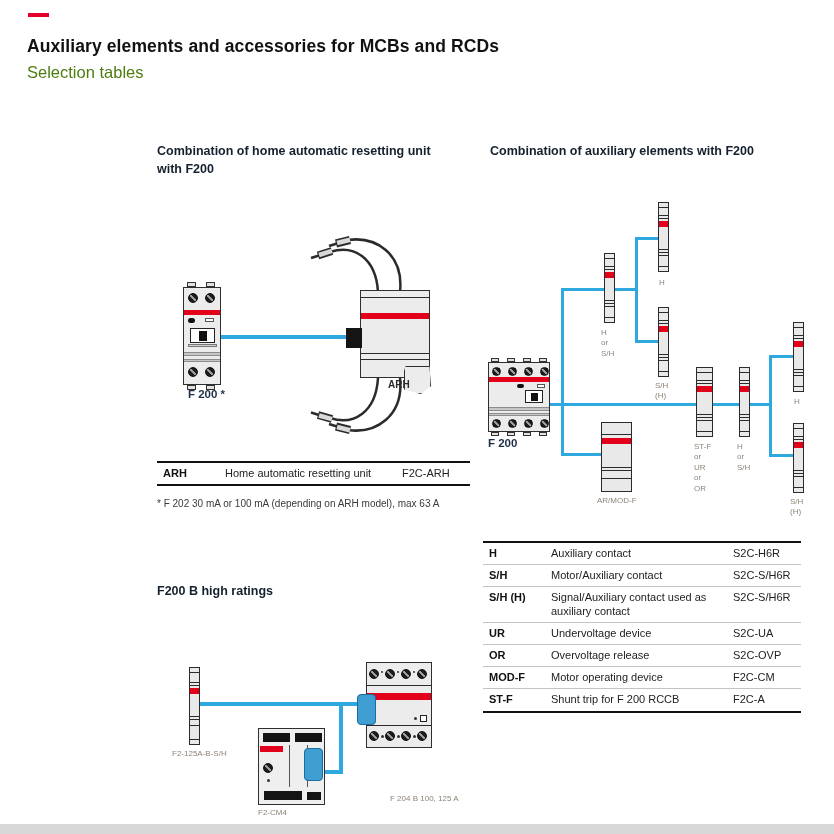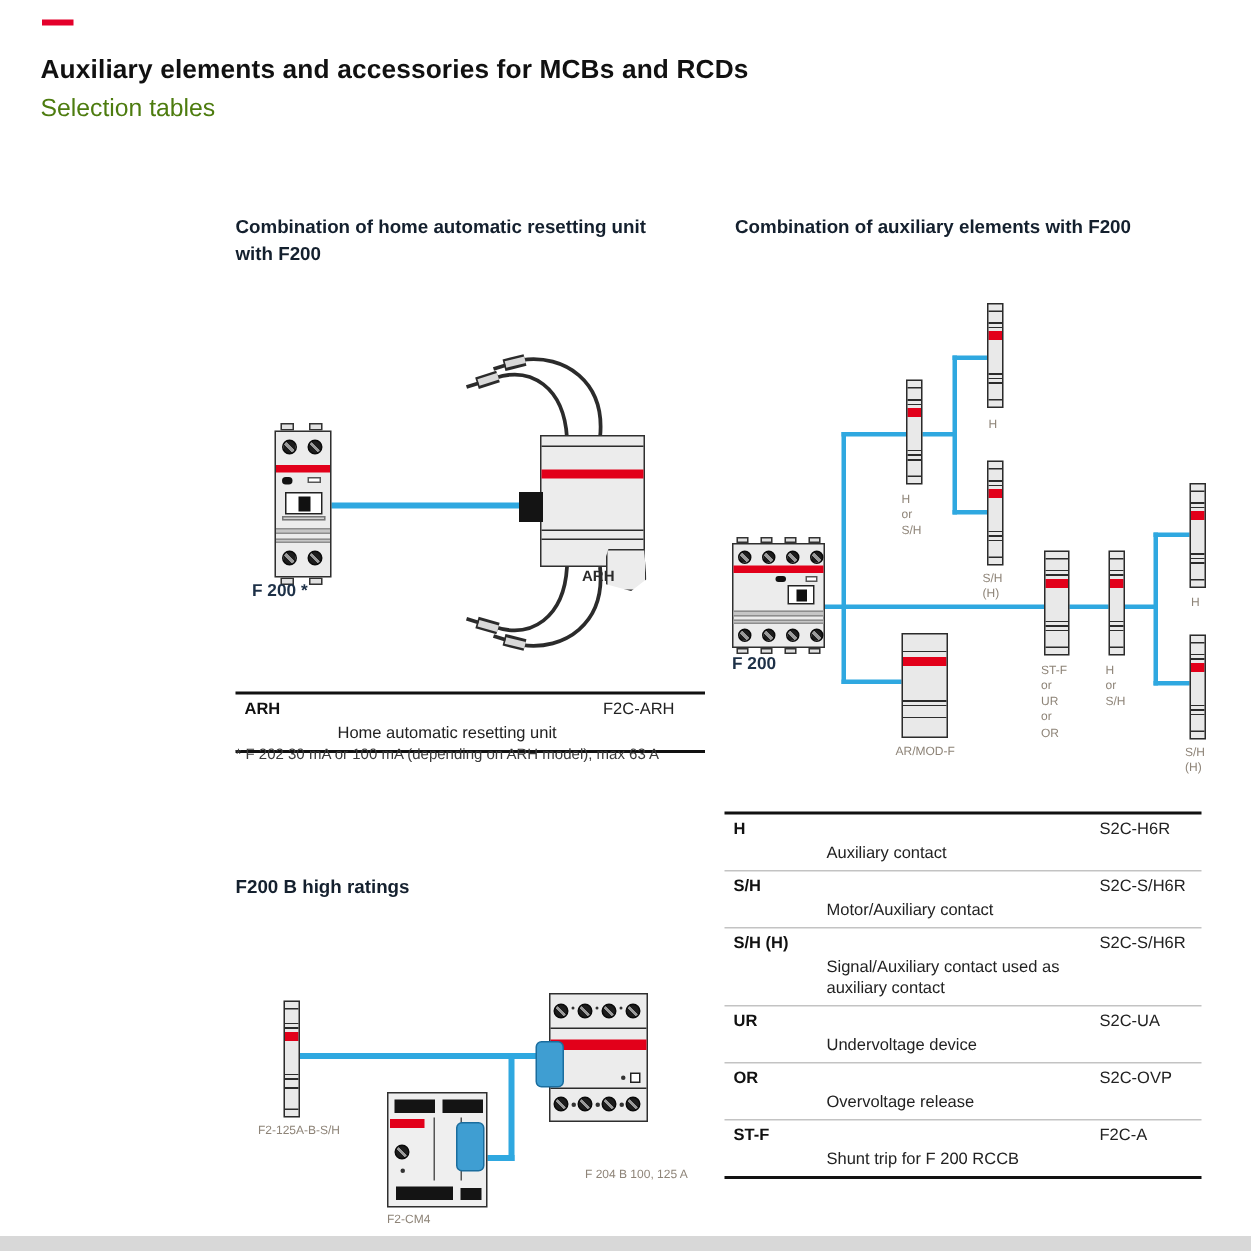--- a/index.html
+++ b/index.html
@@ -59,21 +59,21 @@
   
   .dlabel{position:absolute;font-size:8px;color:#8e8478;line-height:1.3;white-space:pre-line;}
   .navylabel{position:absolute;font-size:11.5px;font-weight:bold;color:#1d3047;}
   .arhlabel{position:absolute;font-size:10px;font-weight:bold;color:#2b2b2b;}
 
   
   .tbl{position:absolute;border-top:2.5px solid #111;border-bottom:2.5px solid #111;font-size:11px;}
   .trow{display:flex;align-items:flex-start;padding:4px 0 4px 6px;border-top:1px solid #c3c3c3;line-height:1.2;}
   .trow:first-child{border-top:none;}
   .tc.code{width:62px;font-weight:bold;color:#111;flex:none;}
-  .tc.desc{flex:1;color:#222;padding-right:6px;margin-top:16px;}
+  .tc.desc{flex:1;color:#222;padding-right:6px;}
   .tc.part{width:68px;flex:none;color:#222;}
   .footnote{position:absolute;font-size:10px;color:#3a3a3a;}
   .bluecon{position:absolute;background:#3f9ed2;border:1.3px solid #1a6d9e;border-radius:4px;}
   .bottombar{position:absolute;left:0;top:824px;width:834px;height:10px;background:#d8d8d8;}
   .blk{position:absolute;background:#141414;}
 </style>
 </head>
 <body>
 
 <div class="page">
@@ -100,21 +100,21 @@
     <div style="position:absolute;left:21px;top:30px;width:9px;height:4px;background:#fff;border:1px solid #555;"></div>
     <div class="toggle" style="left:6px;top:40px;width:25px;height:15px;">
       <div class="knob" style="left:8px;top:2px;width:8px;height:10px;"></div>
     </div>
     <div style="position:absolute;left:4px;top:56px;width:29px;height:3px;background:#d2d2d2;border:1px solid #777;"></div>
     <div class="grayband" style="top:64px;height:4px;"></div>
     <div class="grayband" style="top:71px;height:3px;"></div>
     <div class="sc" style="left:4px;top:79px;"></div>
       <div class="sc" style="left:21px;top:79px;"></div>
   </div>
-  <div class="navylabel" style="left:168px;top:388px;">F 200 *</div>
+  <div class="navylabel" style="left:188px;top:388px;">F 200 *</div>
 
   <svg class="abs" style="left:310px;top:236px;" width="122" height="56" viewBox="0 0 122 56">
     <path d="M68,56 C66,22 44,8 20,16" stroke="#2b2b2b" stroke-width="2.5" fill="none"></path>
     <path d="M22,15 L8,19.5" stroke="#2b2b2b" stroke-width="8" fill="none"></path>
     <path d="M22,14.8 L9,19" stroke="#d9d9d9" stroke-width="4.5" fill="none"></path>
     <path d="M9,19.5 L1,22" stroke="#2b2b2b" stroke-width="2.5" fill="none"></path>
     <path d="M90,56 C94,18 66,0 38,4" stroke="#2b2b2b" stroke-width="2.5" fill="none"></path>
     <path d="M40,4 L26,7.5" stroke="#2b2b2b" stroke-width="8" fill="none"></path>
     <path d="M40,3.8 L27,7" stroke="#d9d9d9" stroke-width="4.5" fill="none"></path>
     <path d="M27,7.5 L19,10" stroke="#2b2b2b" stroke-width="2.5" fill="none"></path>
@@ -186,21 +186,21 @@
     <div style="position:absolute;left:0;right:0;top:62px;height:1px;background:#2b2b2b;"></div>
     <div class="sc" style="left:2px;top:68px;"></div>
       <div class="sc" style="left:18px;top:68px;"></div>
     <div class="sc" style="left:34px;top:68px;"></div>
       <div class="sc" style="left:50px;top:68px;"></div>
     <div class="dot" style="left:14px;top:72px;"></div>
       <div class="dot" style="left:30px;top:72px;"></div>
       <div class="dot" style="left:46px;top:72px;"></div>
   </div>
   <div class="bluecon" style="left:357px;top:694px;width:19px;height:31px;"></div>
-  <div class="dlabel" style="left:364px;top:778px;padding-left:26px;">F 204 B 100, 125 A</div>
+  <div class="dlabel" style="left:364px;top:794px;padding-left:26px;">F 204 B 100, 125 A</div>
 
   <div class="bl" style="left:550px;top:403px;width:222px;height:3px;"></div>
   <div class="bl" style="left:561px;top:288px;width:3px;height:168px;"></div>
   <div class="bl" style="left:561px;top:288px;width:77px;height:3px;"></div>
   <div class="bl" style="left:635px;top:237px;width:3px;height:106px;"></div>
   <div class="bl" style="left:635px;top:237px;width:25px;height:3px;"></div>
   <div class="bl" style="left:635px;top:340px;width:25px;height:3px;"></div>
   <div class="bl" style="left:769px;top:355px;width:3px;height:102px;"></div>
   <div class="bl" style="left:769px;top:355px;width:26px;height:3px;"></div>
   <div class="bl" style="left:769px;top:454px;width:26px;height:3px;"></div>
@@ -288,20 +288,25 @@
       <div class="tc code">UR</div>
       <div class="tc desc">Undervoltage device</div>
       <div class="tc part">S2C-UA</div>
     </div>
     <div class="trow">
       <div class="tc code">OR</div>
       <div class="tc desc">Overvoltage release</div>
       <div class="tc part">S2C-OVP</div>
     </div>
     <div class="trow">
+      <div class="tc code">MOD-F</div>
+      <div class="tc desc">Motor operating device</div>
+      <div class="tc part">F2C-CM</div>
+    </div>
+    <div class="trow">
       <div class="tc code">ST-F</div>
       <div class="tc desc">Shunt trip for F 200 RCCB</div>
       <div class="tc part">F2C-A</div>
     </div>
   </div>
 
   <div class="bottombar"></div>
 </div>
 
 </body></html>

